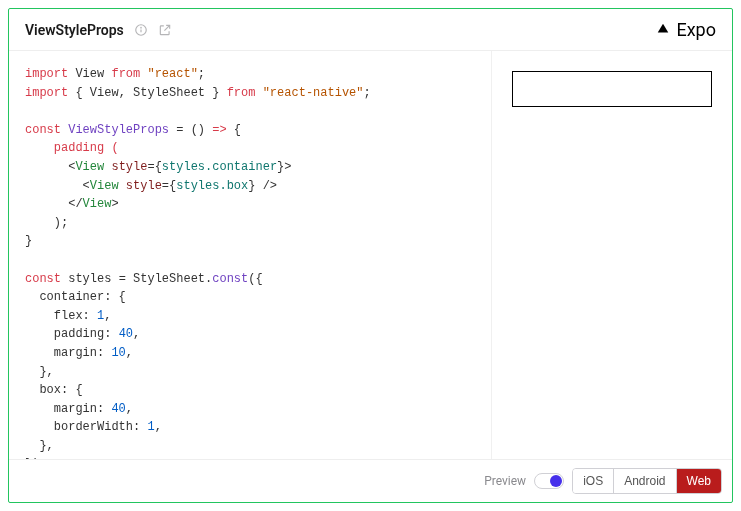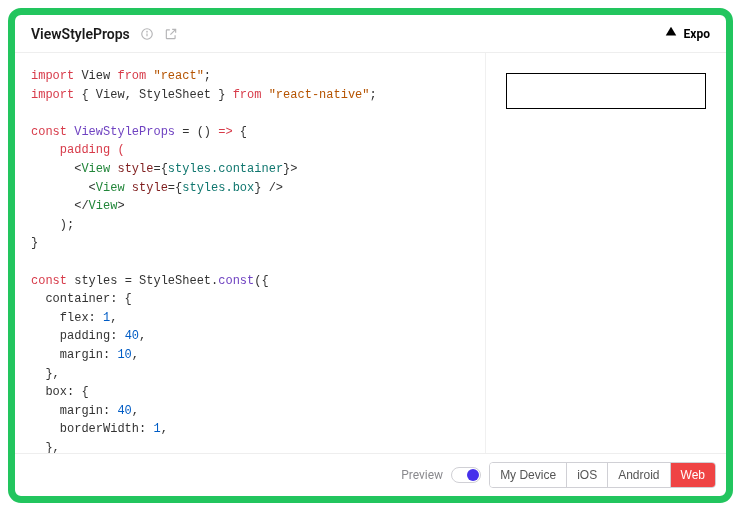--- a/index.html
+++ b/index.html
@@ -1,35 +1,35 @@
 <!DOCTYPE html>
 <html><head>
 <meta charset="utf-8">
 <style>
 *{box-sizing:border-box;margin:0;padding:0}
 body{font-family:-apple-system,BlinkMacSystemFont,"Segoe UI",Roboto,Helvetica,Arial,sans-serif;background:#fff;padding:8px}
-.card{width:725px;height:495px;border:7px solid #22c55e;border-radius:13px;display:flex;flex-direction:column;overflow:hidden}
+.card{width:725px;height:495px;border:1px solid #22c55e;border-radius:2px;display:flex;flex-direction:column;overflow:hidden}
 .header{display:flex;align-items:center;justify-content:space-between;padding:10px 16px;border-bottom:1px solid #eee}
 .hl{display:flex;align-items:center;gap:10px}
 .title{font-size:14px;font-weight:600;color:#1a1a1a}
 .hicon{color:#b5b5b7;display:inline-flex}
-.brand{display:flex;align-items:center;gap:6px;font-weight:700;font-size:12px;color:#000}
+.brand{display:flex;align-items:center;gap:6px;font-weight:400;font-size:18px;color:#000}
 .main{display:flex;flex:1;overflow:hidden}
 .code{flex:1;padding:14px 16px;font-family:Menlo,Consolas,"Courier New",monospace;font-size:12px;line-height:1.55;color:#333;white-space:pre;overflow:auto;border-right:1px solid #f0f0f0}
 .preview{width:240px;display:flex;flex-direction:column}
 .canvas{flex:1;padding:20px}
 .box{border:1px solid #000;height:36px;width:100%}
 .footer{display:flex;align-items:center;justify-content:flex-end;gap:8px;padding:8px 10px;border-top:1px solid #eee}
 .plabel{font-size:12px;color:#8a8a8e}
 .toggle{width:30px;height:16px;border-radius:10px;border:1px solid #d0d0d5;position:relative;background:#fff;cursor:pointer}
 .knob{position:absolute;right:1px;top:1px;width:12px;height:12px;border-radius:50%;background:#4630eb}
 .seg{display:flex;border:1px solid #d0d0d5;border-radius:4px;overflow:hidden}
 .seg button{background:#fff;border:none;border-right:1px solid #d0d0d5;padding:5px 10px;font-size:12px;color:#555;cursor:pointer}
 .seg button:last-child{border-right:none}
-.seg button.active{background:#ef4444;color:#fff}
+.seg button.active{background:#b91c1c;color:#fff}
 .kw{color:#d73a49}.str{color:#b55300}.fn{color:#6f42c1}.tag{color:#22863a}.attr{color:#7f1d1d}.brace{color:#0f766e}.num{color:#005cc5}
 </style>
 </head>
 <body>
 
 <div class="card">
   <div class="header">
     <div class="hl">
       <span class="title">ViewStyleProps</span>
       <span class="hicon">
@@ -89,19 +89,18 @@
       </div>
     </div>
   </div>
 
   <div class="footer">
     <span class="plabel">Preview</span>
     <div class="toggle">
       <div class="knob"></div>
     </div>
     <div class="seg">
-      <button>My Device</button>
       <button>iOS</button>
       <button>Android</button>
       <button class="active">Web</button>
     </div>
   </div>
 </div>
 
 </body></html>

